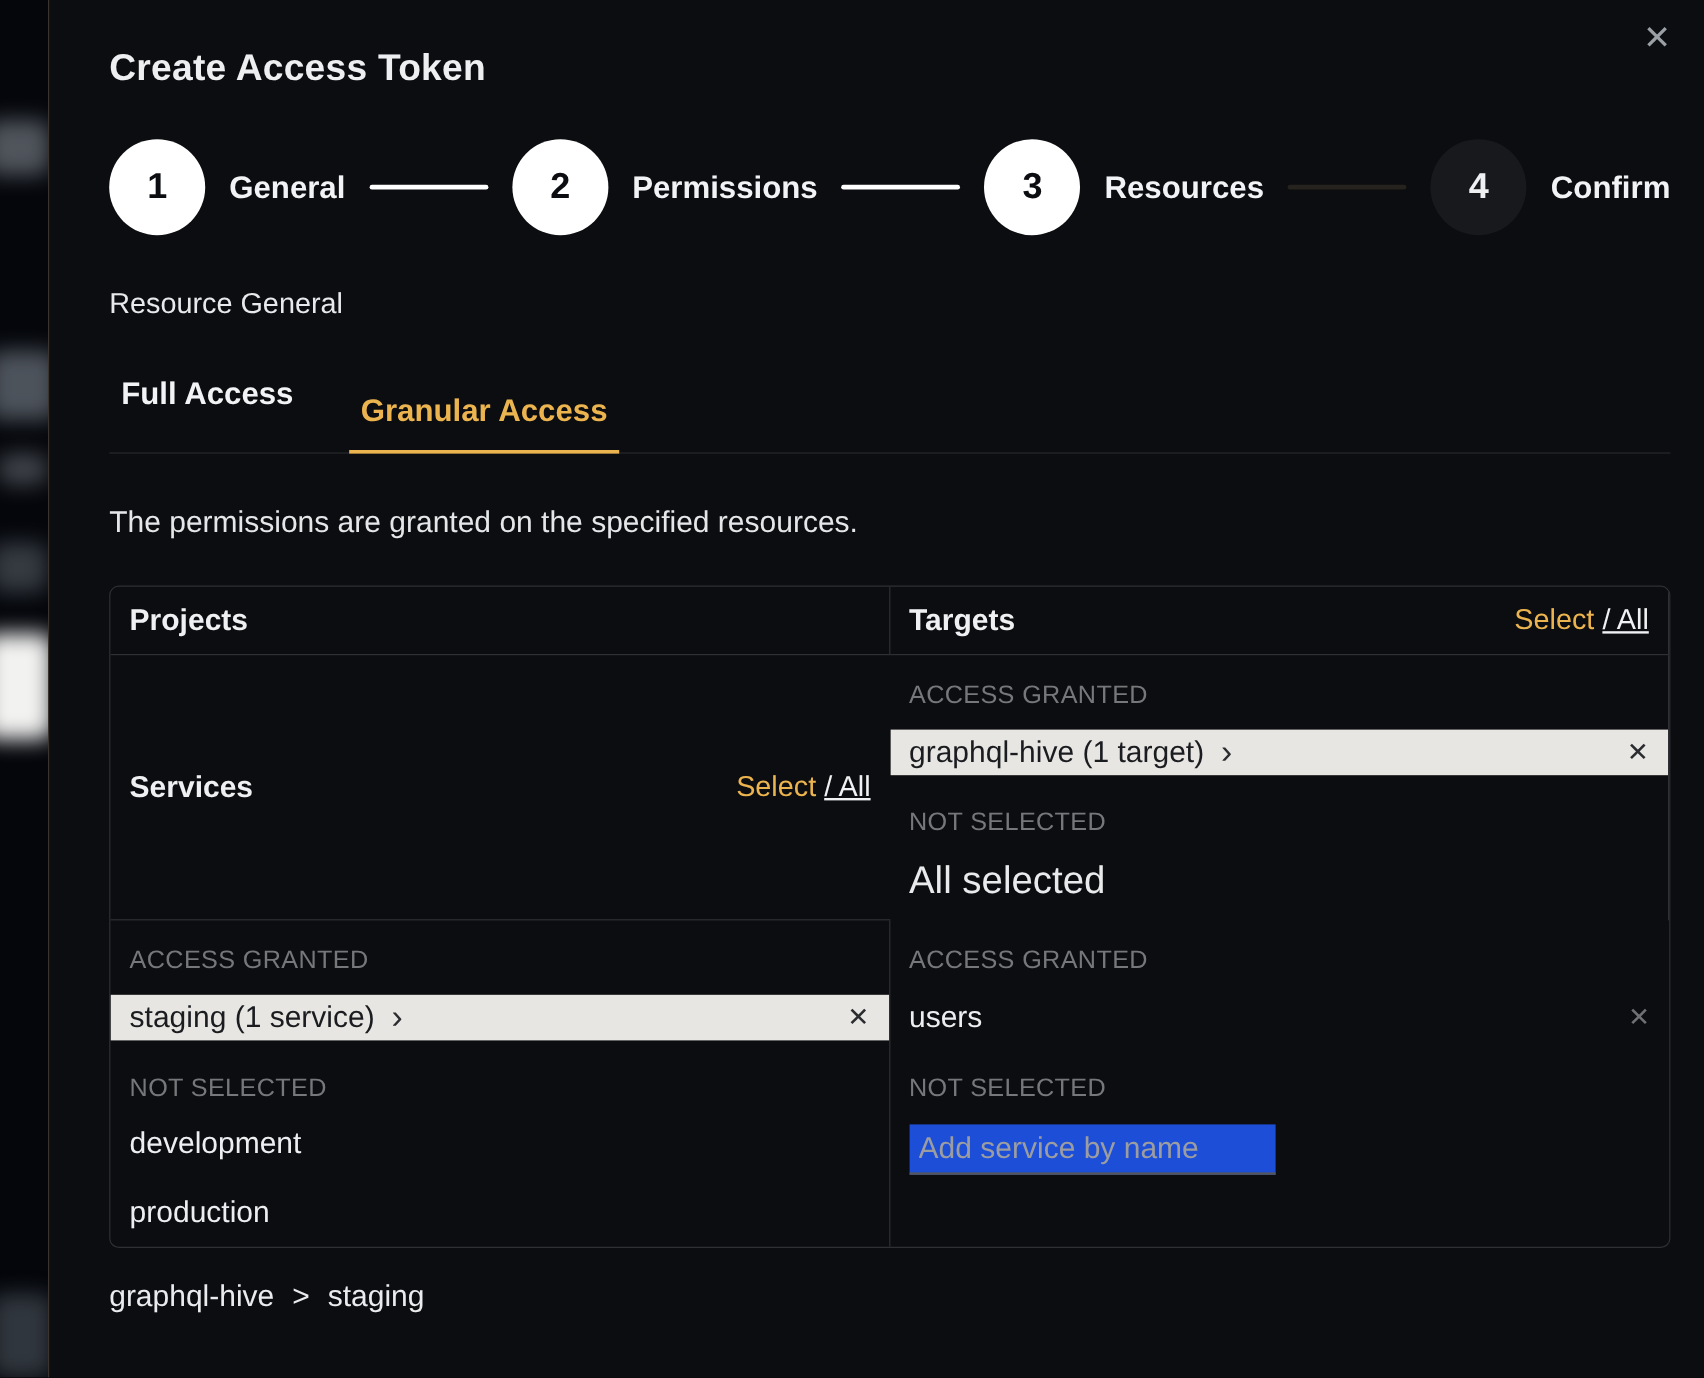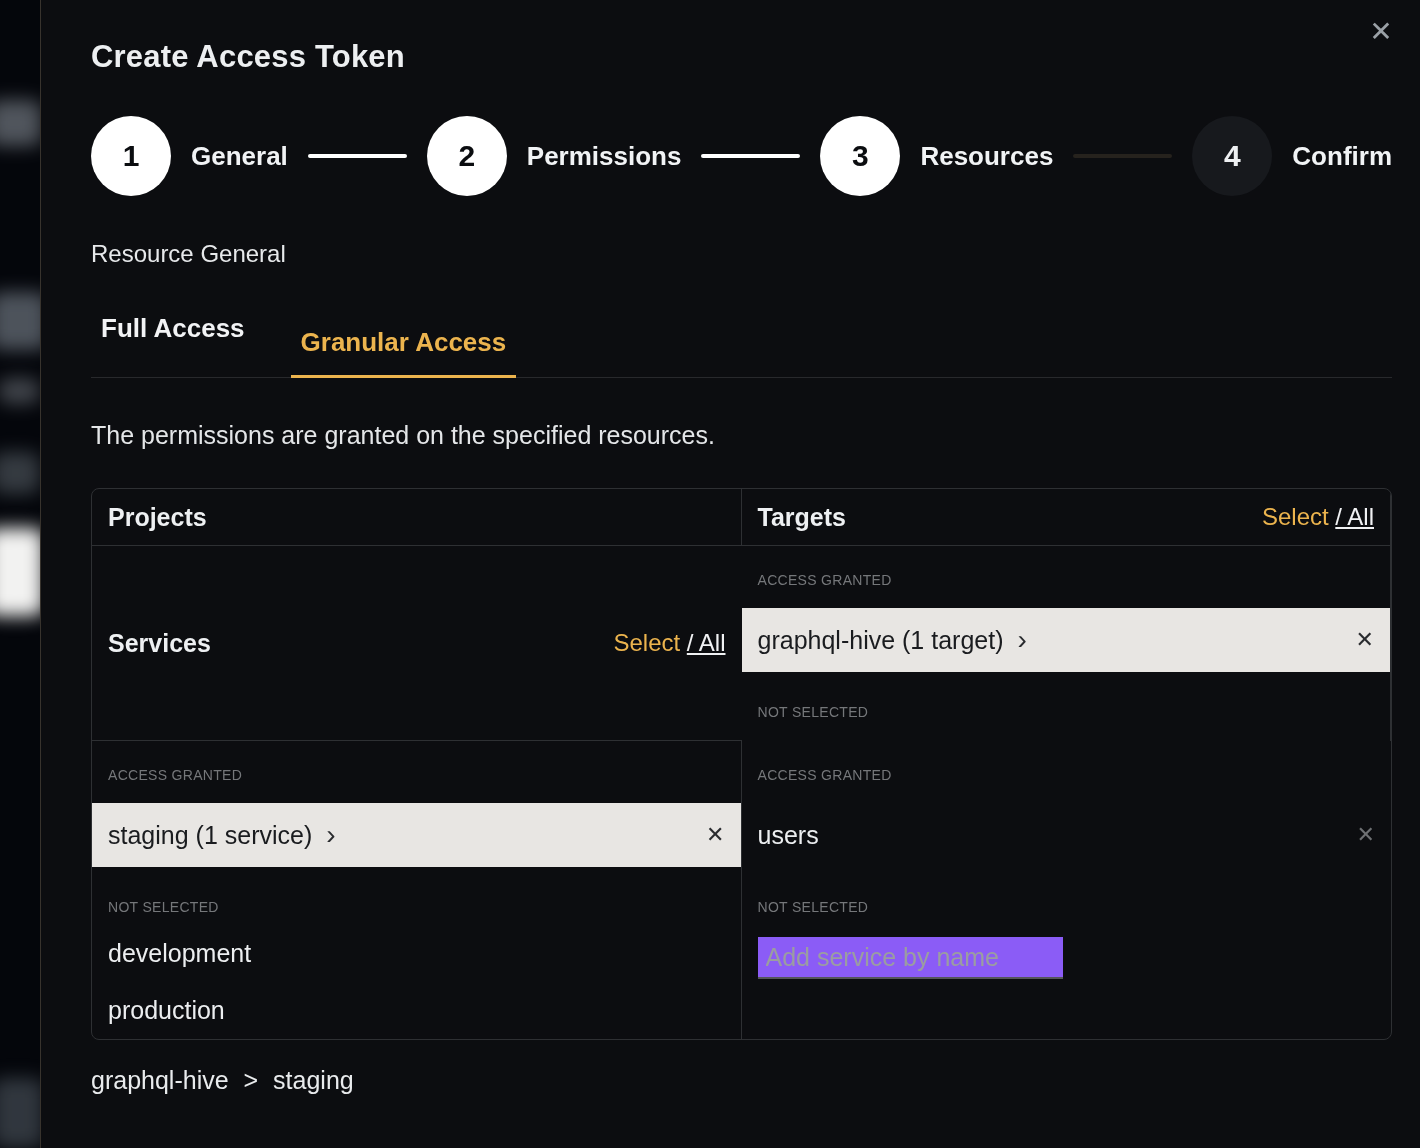--- a/index.html
+++ b/index.html
@@ -95,44 +95,44 @@
     padding: 0 16px; border-bottom: 1px solid #2e3033;
     font-size: 25px; font-weight: 700; color: #eef0f2;
   }
   .col-a, .col-b { border-right: 1px solid #2e3033; }
   .select-all { font-size: 24px; font-weight: 400; white-space: nowrap; }
   .select-link { color: #ecb44e; cursor: pointer; }
   .all-link { color: #f0f1f3; cursor: pointer; text-decoration: underline; }
 
   .td { padding: 0; font-size: 25px; overflow: hidden; }
   .group-label {
-    padding: 22px 16px 0; font-size: 14px; line-height: 24px;
+    padding: 22px 16px 0; font-size: 21px; line-height: 24px;
     color: #75777a; letter-spacing: .3px;
   }
   .res-row {
-    margin-top: 16px; height: 64px;
+    margin-top: 16px; height: 38px;
     display: flex; align-items: center; gap: 14px;
     padding: 0 16px; cursor: pointer;
   }
   .res-row.selected { background: #e8e6e3; color: #1a1c1f; }
   .res-row .chevron { font-size: 28px; line-height: 1; color: #2a2c2f; }
   .res-row .spacer { flex: 1; }
   .remove-btn {
     background: none; border: none; cursor: pointer; padding: 0;
     font-size: 22px; color: #2a2c2f; font-family: "Liberation Sans", sans-serif;
   }
   .res-row.dark { color: #eceef0; cursor: default; }
   .res-row.dark .remove-btn { color: #6e7073; }
   .group-label.second { padding-top: 28px; }
   .note-text { padding: 17px 16px 0; font-size: 32px; color: #e9eaec; }
   .list-item { padding: 14px 16px; font-size: 25px; color: #eceef0; cursor: pointer; }
   .list-item.first { margin-top: 6px; }
   .service-input {
     display: block; margin: 18px 16px 0; width: 305px; height: 42px;
-    background: #8b5cf6; border: none; border-bottom: 2px solid #55565a;
+    background: #1d4ed8; border: none; border-bottom: 2px solid #55565a;
     padding: 4px 8px; font-size: 25px; color: #e9eaec;
     font-family: "Liberation Sans", sans-serif;
   }
   .service-input::placeholder { color: #9b9da1; }
 
   
   .breadcrumb { margin-top: 26px; font-size: 25px; color: #e9ebed; }
   .breadcrumb span { margin-right: 8px; }
 </style>
 </head>

